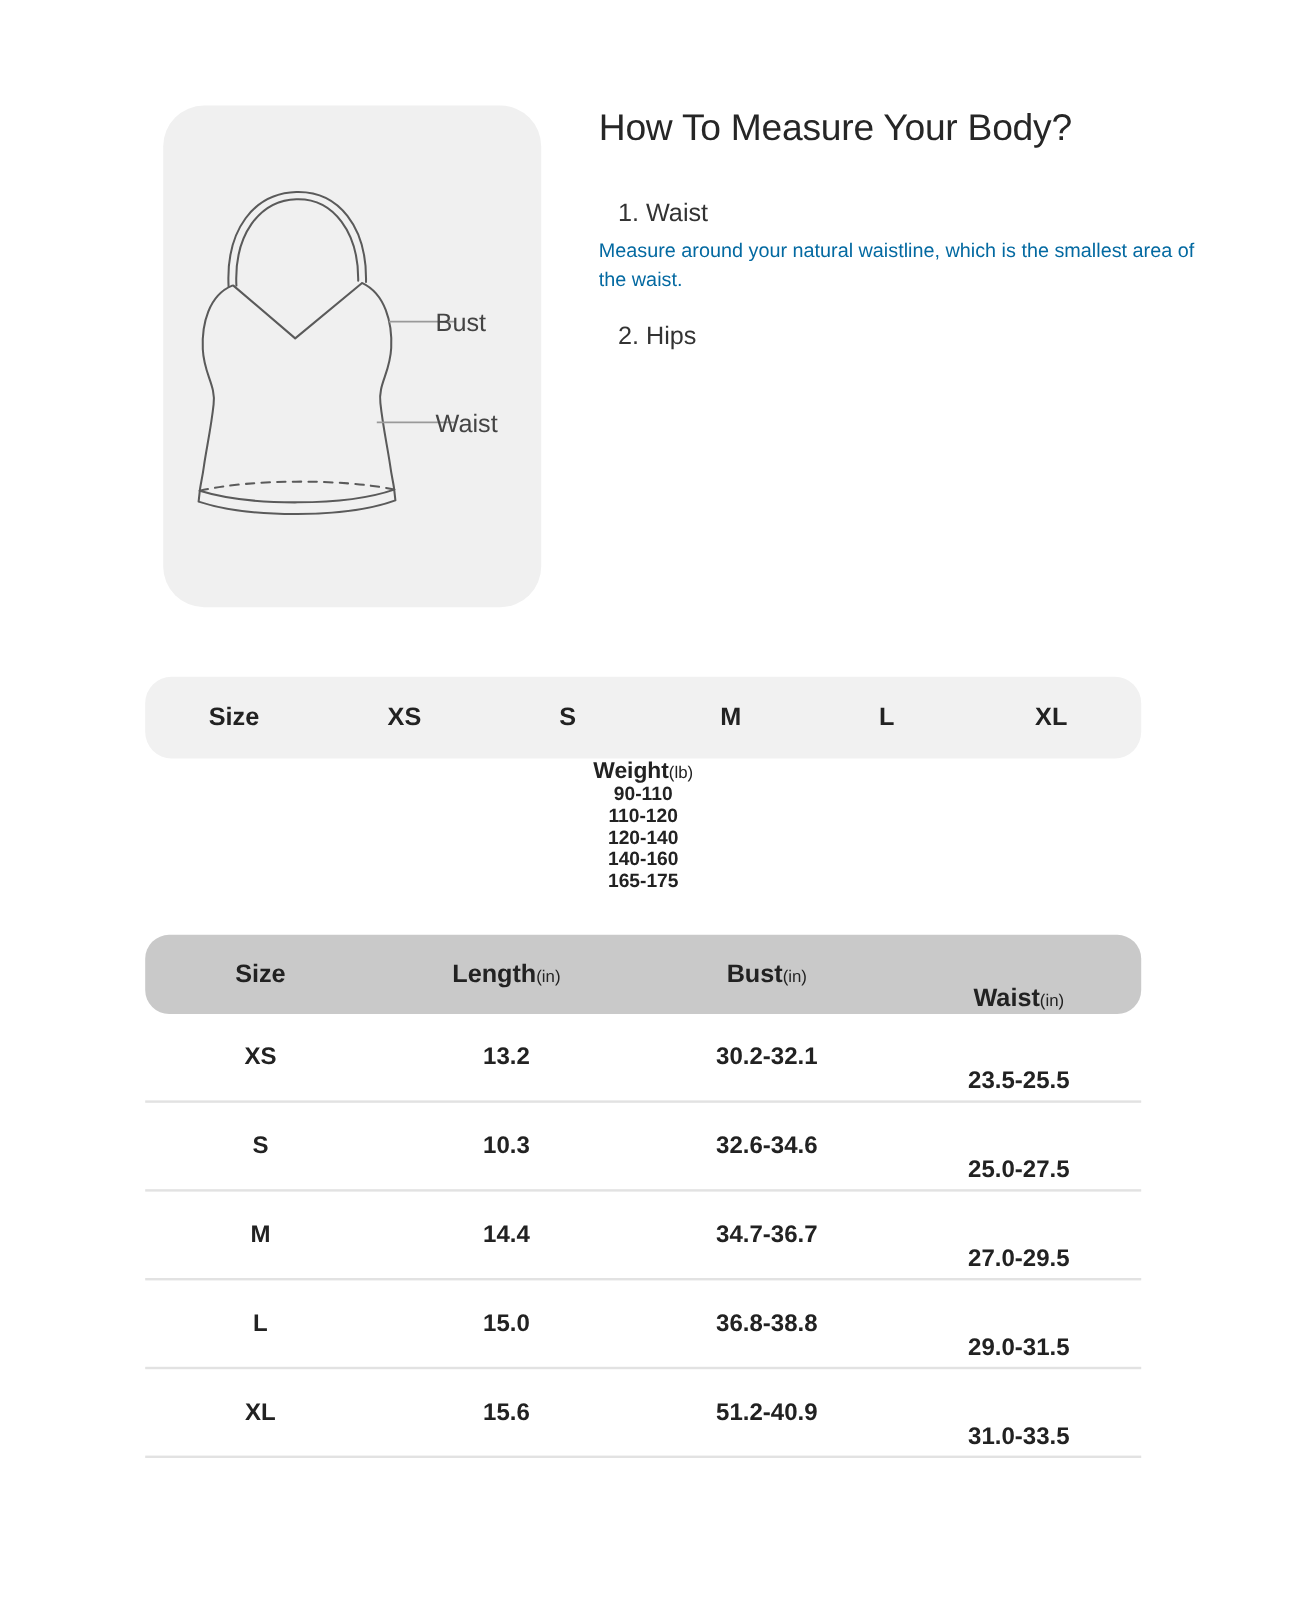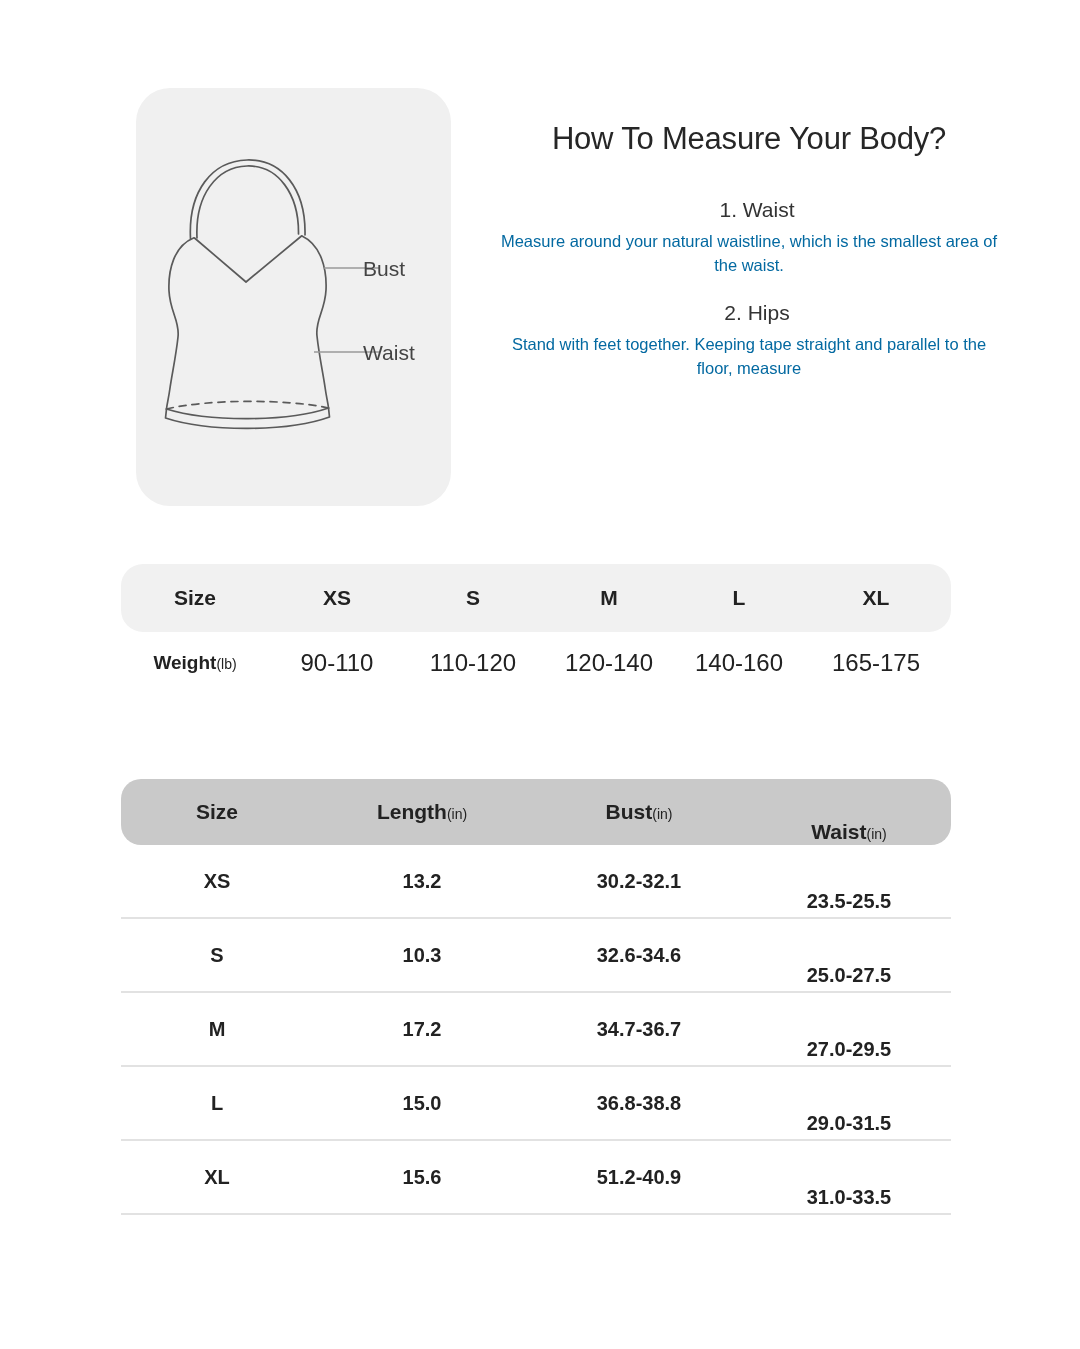--- a/index.html
+++ b/index.html
@@ -39,23 +39,22 @@
     position: absolute;
     left: 0;
     top: 0;
     width: 315px;
     height: 418px;
   }
 
   #measure-panel {
     position: absolute;
     left: 499px;
-    top: 120px;
+    top: 88px;
     width: 500px;
-    text-align: center;
   }
   #measure-title {
     font-size: 31px;
     font-weight: 400;
     color: #262626;
     letter-spacing: -0.2px;
     margin: 0 0 38px 0;
     line-height: 38px;
   }
   .measure-step {
@@ -88,33 +87,34 @@
     display: flex;
     align-items: center;
     height: 68px;
     background: #f1f1f1;
     border-radius: 22px;
   }
   #weight-body-row {
     display: flex;
     align-items: center;
     height: 62px;
+    flex-direction: column;
   }
   .wcell {
     text-align: center;
     font-size: 21px;
   }
   .wcell-0 { width: 148px; }
   .wcell-1 { width: 136px; }
   .wcell-2 { width: 136px; }
   .wcell-3 { width: 136px; }
   .wcell-4 { width: 124px; }
   .wcell-5 { width: 150px; }
   #weight-header-row .wcell { font-weight: 700; color: #222222; }
-  #weight-body-row .wcell { font-weight: 400; color: #222222; font-size: 24px; }
+  #weight-body-row .wcell { font-weight: 700; color: #222222; font-size: 16px; }
   #weight-body-row .wcell-0 { font-weight: 700; font-size: 19px; }
   .unit-sub {
     font-size: 14px;
     font-weight: 400;
   }
 
   
   #size-table {
     position: absolute;
     left: 121px;
@@ -195,21 +195,20 @@
   <div id="measure-panel">
     <h1 id="measure-title">How To Measure Your Body?</h1>
 
     <div class="measure-step">
       <h2 class="step-heading">1. Waist</h2>
       <p class="step-body">Measure around your natural waistline, which is the smallest area of the waist.</p>
     </div>
 
     <div class="measure-step">
       <h2 class="step-heading">2. Hips</h2>
-      <p class="step-body">Stand with feet together. Keeping tape straight and parallel to the floor, measure</p>
     </div>
 
   </div>
 </div>
 
 <div id="weight-table">
   <div id="weight-header-row">
     <div class="wcell wcell-0">Size</div>
     <div class="wcell wcell-1">XS</div>
     <div class="wcell wcell-2">S</div>
@@ -244,21 +243,21 @@
 
   <div class="size-body-row">
     <div class="scell scell-0">S</div>
     <div class="scell scell-1">10.3</div>
     <div class="scell scell-2">32.6-34.6</div>
     <div class="scell scell-3">25.0-27.5</div>
   </div>
 
   <div class="size-body-row">
     <div class="scell scell-0">M</div>
-    <div class="scell scell-1">17.2</div>
+    <div class="scell scell-1">14.4</div>
     <div class="scell scell-2">34.7-36.7</div>
     <div class="scell scell-3">27.0-29.5</div>
   </div>
 
   <div class="size-body-row">
     <div class="scell scell-0">L</div>
     <div class="scell scell-1">15.0</div>
     <div class="scell scell-2">36.8-38.8</div>
     <div class="scell scell-3">29.0-31.5</div>
   </div>

